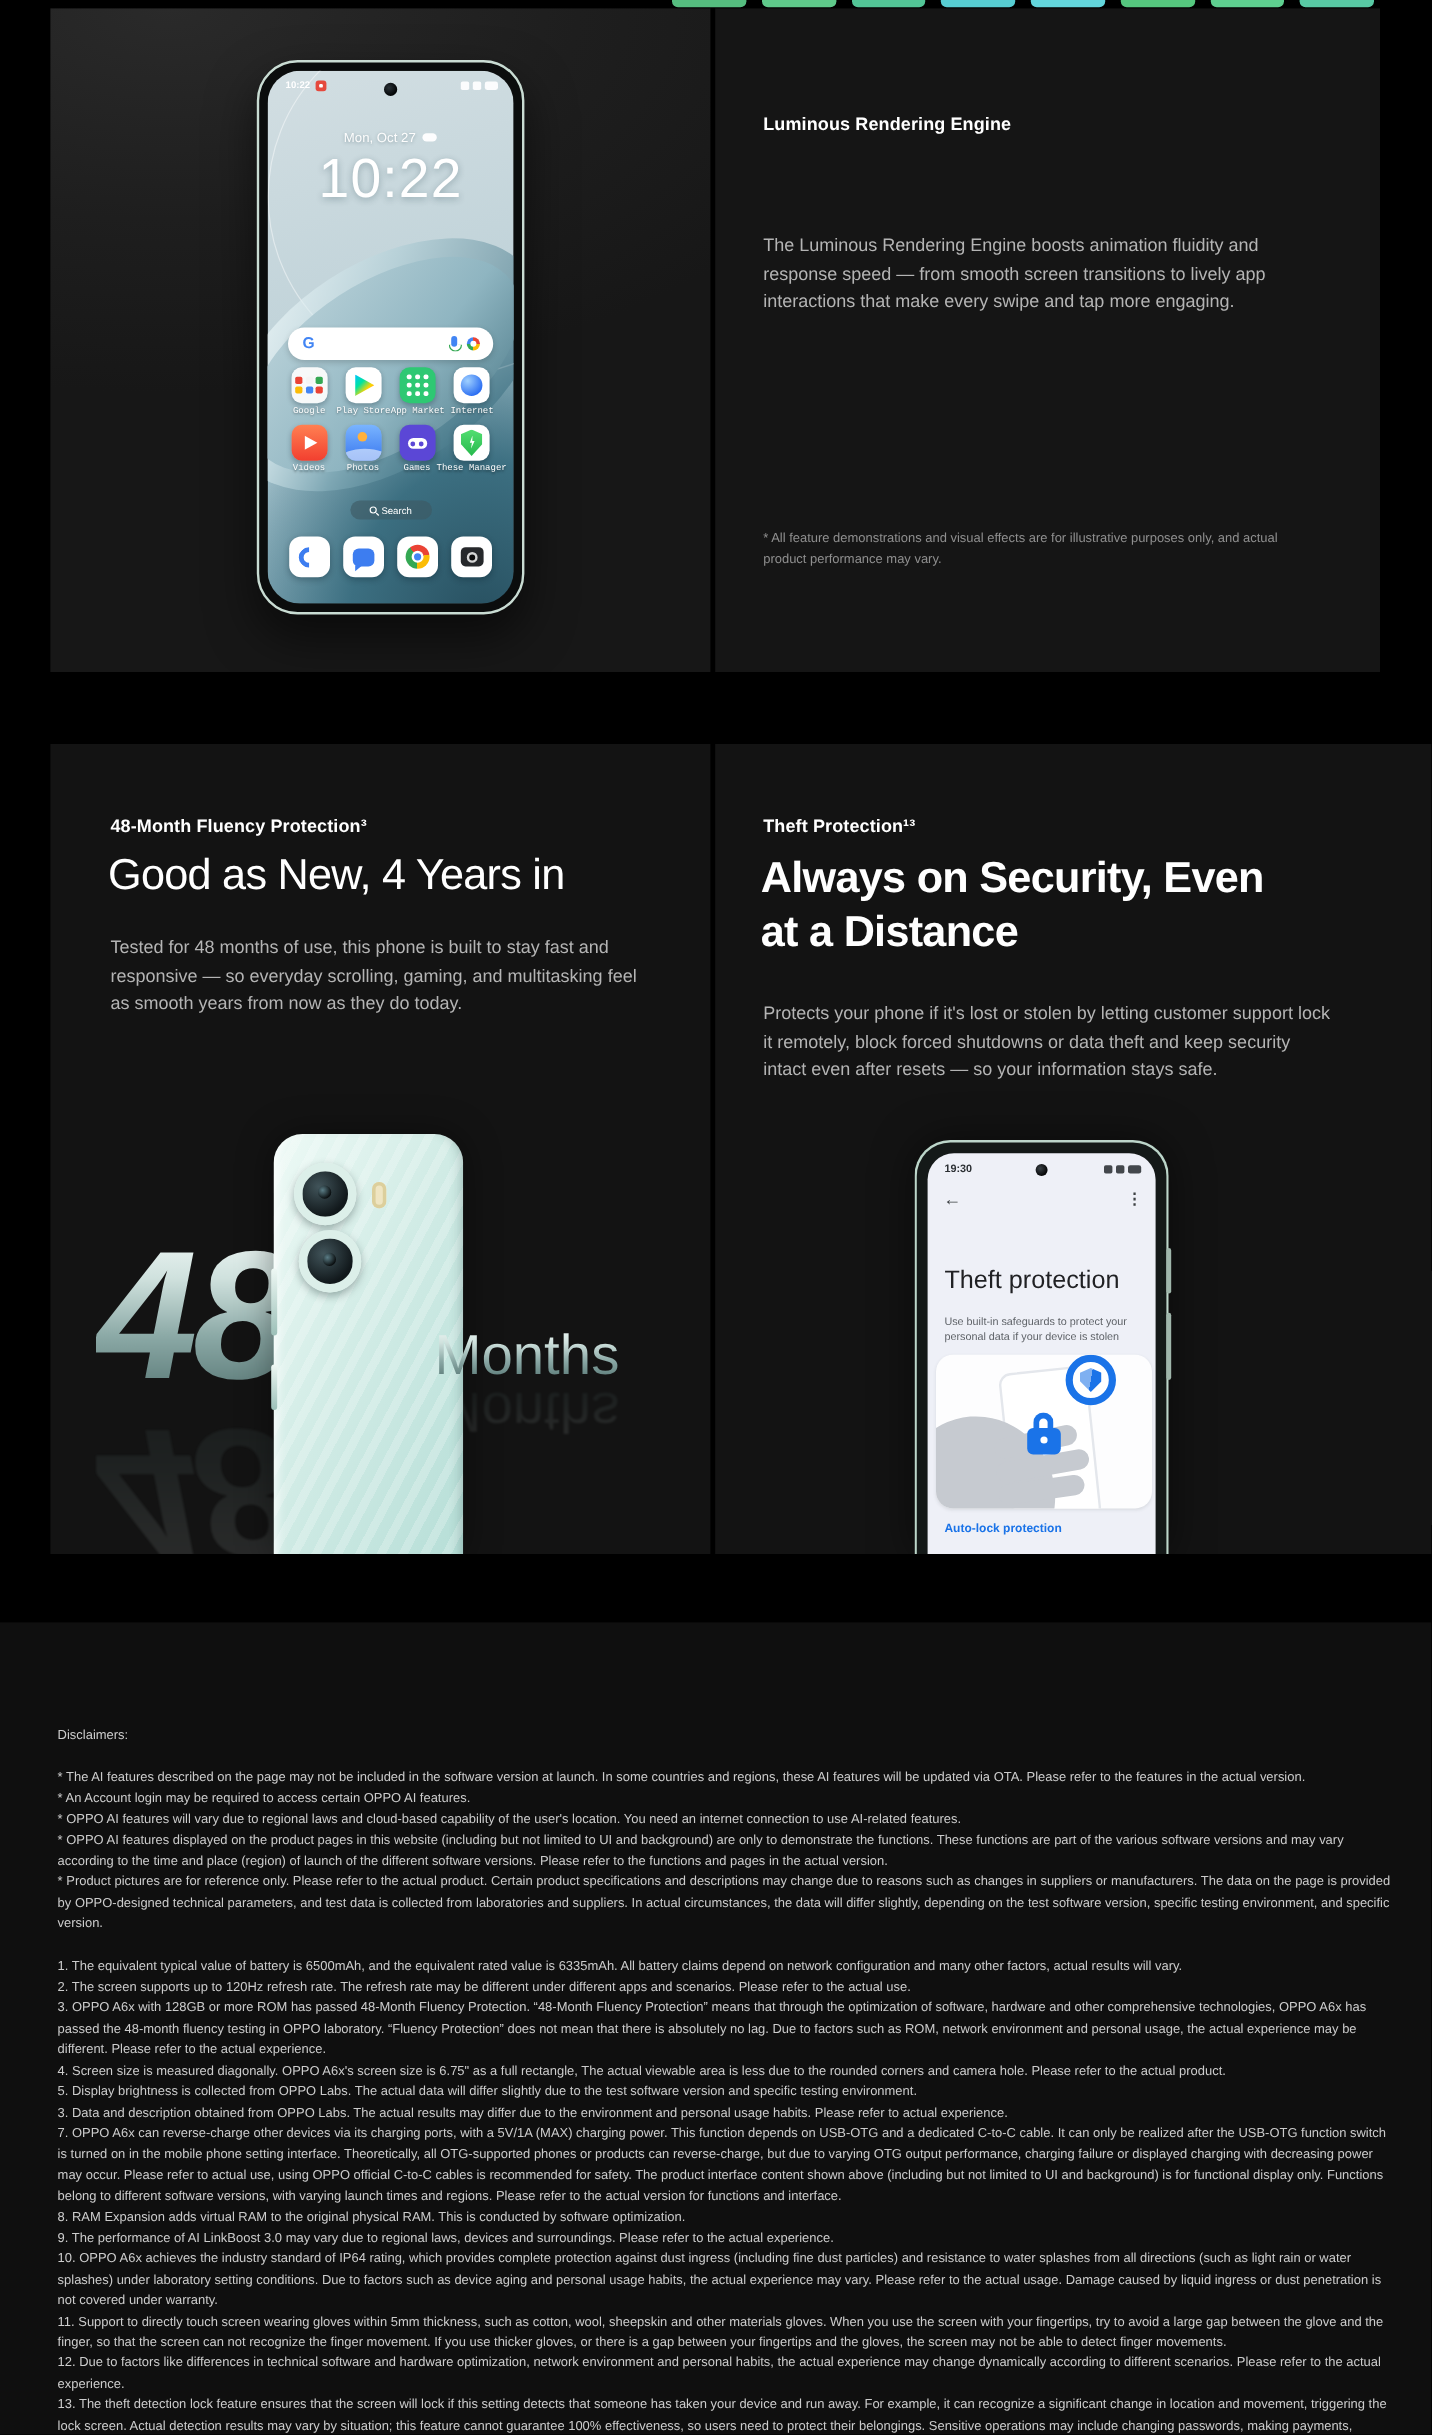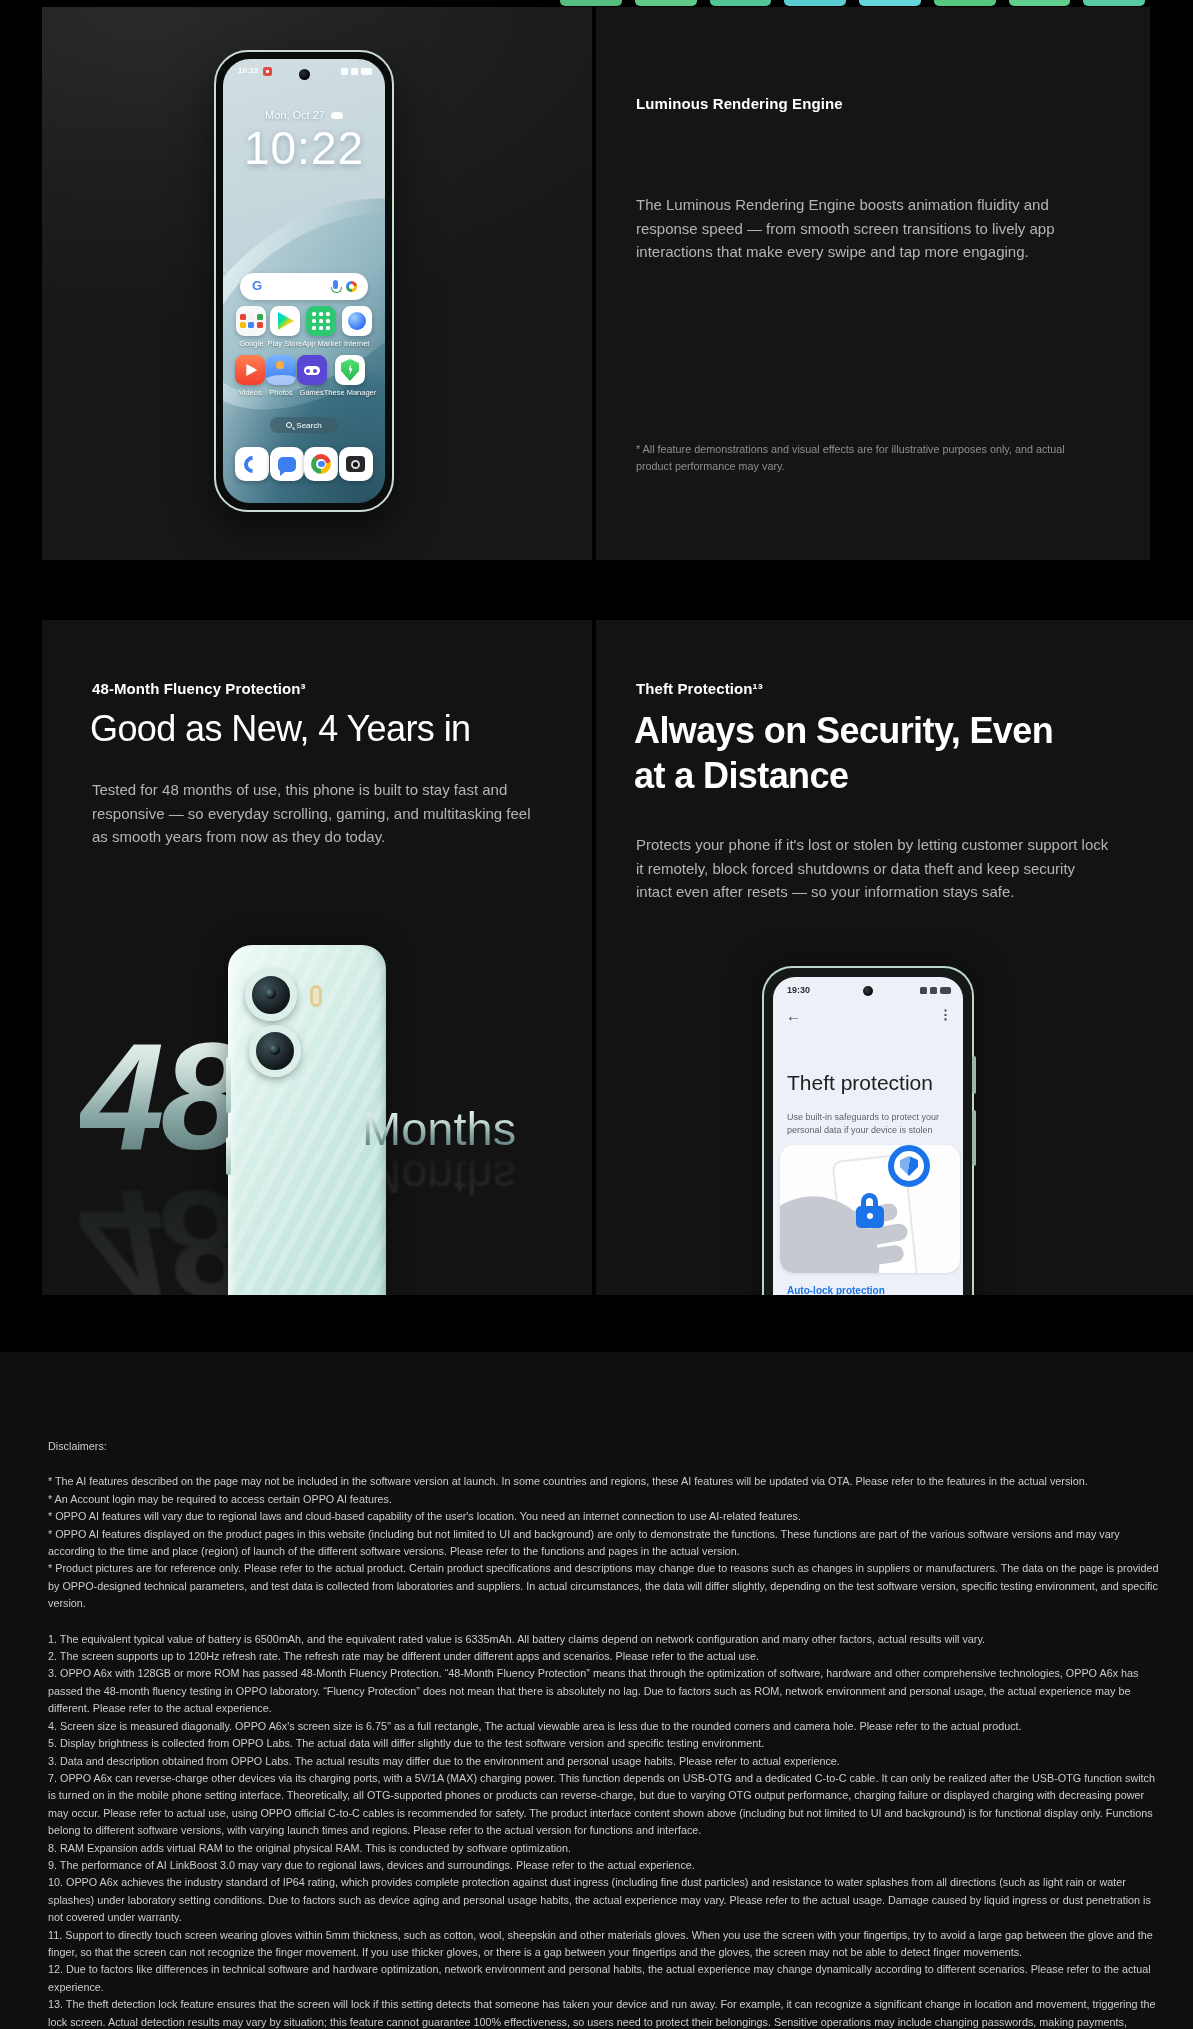--- a/index.html
+++ b/index.html
@@ -31,21 +31,21 @@
 
   .fluency-panel .eyebrow { left:50px; top:60px; }
   .fluency-panel .h-big   { left:48px; top:88px; font-size:36px; }
   .fluency-panel .body-copy { left:50px; top:158px; width:452px; }
 
   .theft-panel .eyebrow { left:40px; top:60px; }
   .theft-panel .h-big   { left:38px; top:88px; font-size:36px; line-height:45px;font-weight:bold; }
   .theft-panel .body-copy { left:40px; top:213px; width:478px; }
 
   
-  .phone-front { position:absolute; left:172px; top:43px; width:180px; height:462px;
+  .phone-front { position:absolute; left:172px; top:43px; width:223px; height:462px;
     background:#0b0d0d; border:2px solid #c9dcd3; border-radius:34px; box-shadow:0 18px 40px rgba(0,0,0,.55); }
   .pf-screen { position:absolute; inset:7px; border-radius:27px; overflow:hidden;
     background:
       radial-gradient(170% 95% at 88% 104%, #274f5f 0%, #3c6f81 32%, rgba(60,111,129,0) 62%),
       linear-gradient(163deg, #d2dee2 0%, #c2d4da 42%, #a4c2cc 68%, #7ba3b1 100%); }
   .pf-ring { position:absolute; width:300px; height:300px; border-radius:50%;
     border:1.5px solid rgba(255,255,255,.45); right:-95px; top:-45px; }
   .pf-swirl { position:absolute; width:285px; height:170px; left:-45px; top:160px; border-radius:50%;
     transform:rotate(-33deg);
     background:linear-gradient(140deg, rgba(250,255,255,.95) 0%, rgba(160,200,210,.35) 45%, rgba(30,85,105,.6) 100%); }
@@ -72,21 +72,21 @@
     border-radius:14px; box-shadow:0 2px 5px rgba(0,0,0,.18); }
   .pf-g { position:absolute; left:12px; top:5px; font-size:13px; font-weight:700; color:#4285f4; }
   .pf-mic { position:absolute; right:30px; top:7px; width:5px; height:9px; background:#4285f4; border-radius:3px; }
   .pf-mic::after { content:''; position:absolute; left:-2px; top:7px; width:9px; height:5px;
     border:1.5px solid #34a853; border-top:none; border-radius:0 0 6px 6px; }
   .pf-lens { position:absolute; right:11px; top:8px; width:11px; height:11px; border-radius:50%;
     background:conic-gradient(#ea4335 0 25%, #fbbc05 25% 50%, #34a853 50% 75%, #4285f4 75% 100%); }
   .pf-lens::after { content:''; position:absolute; inset:3px; background:#fff; border-radius:50%; }
 
   .pf-grid { position:absolute; left:10px; right:10px; top:247px; }
-  .pf-row { display:flex; justify-content:flex-end; padding:0 2px; }
+  .pf-row { display:flex; justify-content:flex-end; padding:0 2px;font-family:Liberation Mono, monospace; }
   .pf-row + .pf-row { margin-top:7px; }
   .pf-cell { width:46px; display:flex; flex-direction:column; align-items:center; }
   .app { width:30px; height:30px; border-radius:8.5px; position:relative; overflow:hidden;
     box-shadow:0 2px 4px rgba(0,20,30,.25); }
   .app-label { margin-top:3px; font-size:7.5px; color:#fff; white-space:nowrap; text-shadow:0 1px 2px rgba(0,0,0,.45); }
 
   .app.google { background:rgba(252,252,252,.94); display:grid; grid-template-columns:repeat(3,6px);
     grid-auto-rows:6px; gap:2.5px; place-content:center; }
   .app.google b { border-radius:1.5px; }
   .app.play { background:#fff; }
@@ -164,21 +164,21 @@
   .pb-cam::after { content:''; position:absolute; left:13px; top:12px; width:11px; height:11px; border-radius:50%;
     background:radial-gradient(circle at 35% 35%, #5b7d86, #06090a 75%); }
   .pb-cam.c1 { left:17px; top:24px; }
   .pb-cam.c2 { left:21px; top:80px; }
   .pb-flash { position:absolute; left:82px; top:40px; width:12px; height:22px; border-radius:6px;
     background:#efe5c2; box-shadow:inset 0 0 0 3px #dccf9c; }
 
   
   .phone-theft { position:absolute; left:166px; top:330px; width:212px; height:345px;
     border-radius:30px 30px 0 0; background:#141918; border:2px solid #bcd6ca; border-bottom:none;
-    box-shadow:0 0 34px rgba(0,0,0,.5);margin-top:16px; }
+    box-shadow:0 0 34px rgba(0,0,0,.5); }
   .pt-btn { position:absolute; right:-4px; width:4px; border-radius:2px; background:#9fb6ab; }
   .pt-btn.b1 { top:88px; height:38px; }
   .pt-btn.b2 { top:142px; height:56px; }
   .pt-screen { position:absolute; left:9px; right:9px; top:9px; bottom:0; border-radius:22px 22px 0 0;
     background:#eef0f7; overflow:hidden; }
   .pt-status { position:absolute; left:0; right:0; top:8px; height:12px; }
   .pt-time { position:absolute; left:14px; top:0; font-size:9px; font-weight:700; color:#2b2f33; }
   .pt-punch { position:absolute; left:50%; top:1px; width:10px; height:10px; margin-left:-5px;
     background:radial-gradient(circle at 38% 38%, #3a4146, #08090a 65%); border-radius:50%; }
   .pt-sicons { position:absolute; right:12px; top:2px; display:flex; gap:3px; }

